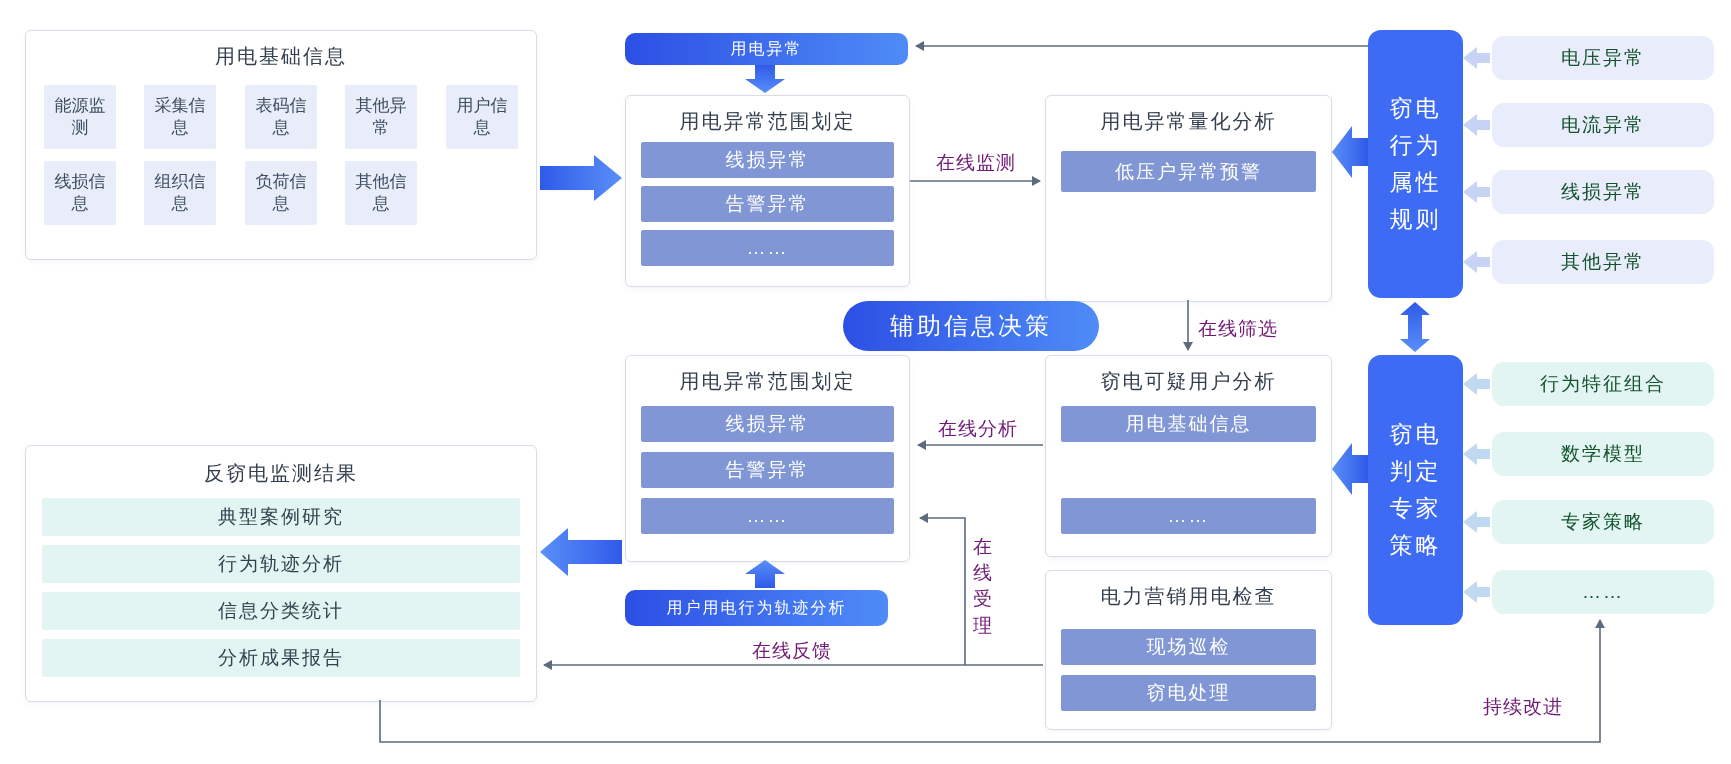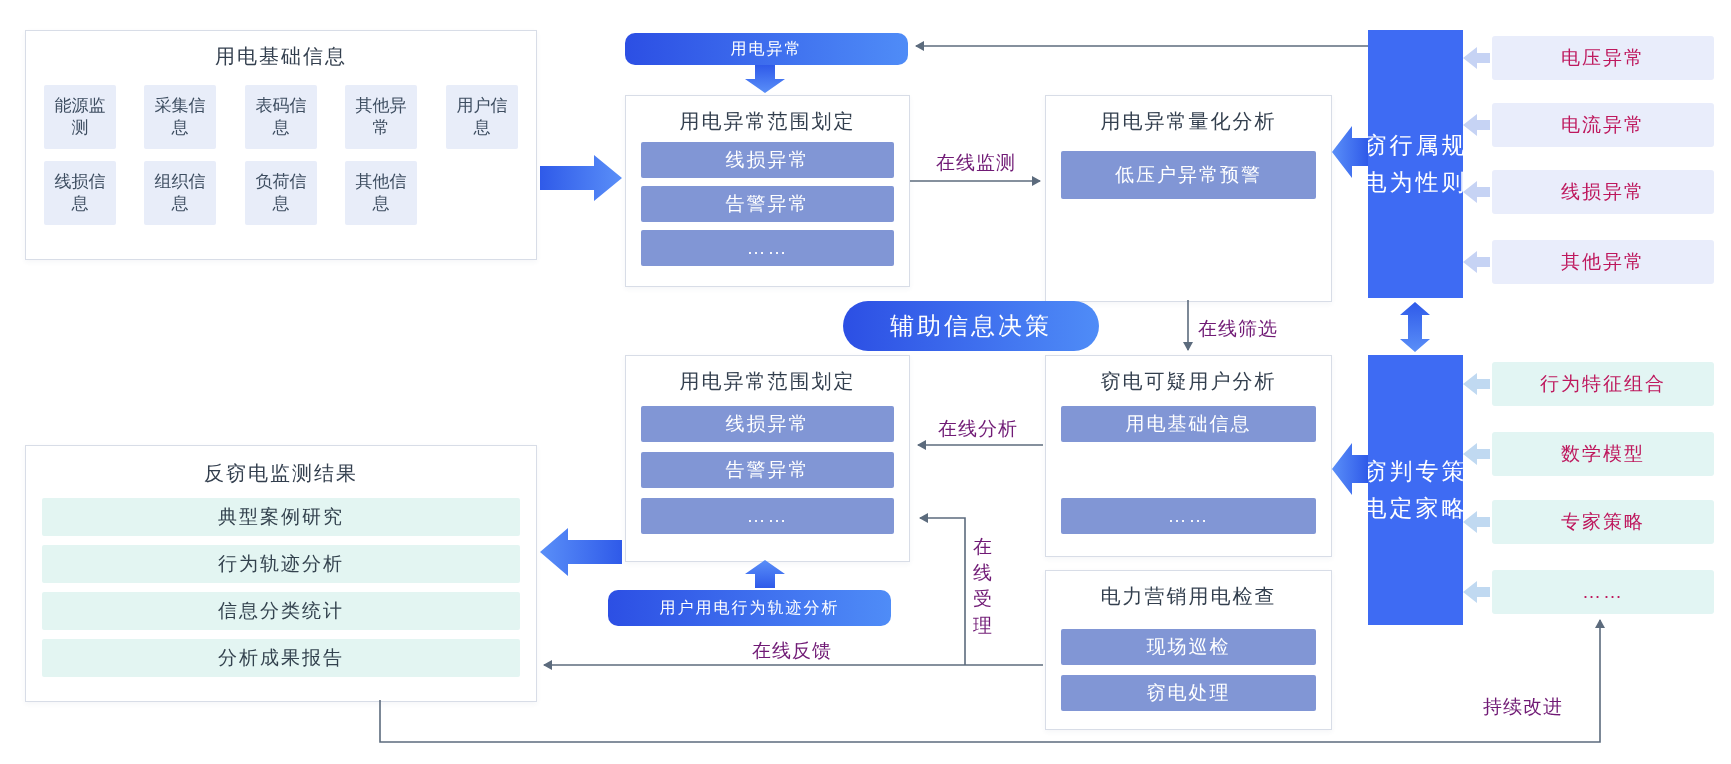--- a/index.html
+++ b/index.html
@@ -1,26 +1,26 @@
 <!DOCTYPE html>
 <html><head>
 <meta charset="utf-8">
 <style>
   html,body{margin:0;padding:0}
   body{font-family:"Liberation Sans","DejaVu Sans",sans-serif;background:#ffffff}
   .canvas{position:relative;width:1731px;height:764px;background:#fff;overflow:hidden}
-  .panel{position:absolute;background:#fff;border:1px solid #d8dde7;border-radius:0;box-shadow:0 2px 5px rgba(50,70,110,.05);z-index:1}
+  .panel{position:absolute;background:#fff;border:1px solid #d8dde7;border-radius:6px;box-shadow:0 2px 5px rgba(50,70,110,.05);z-index:1}
   .ptitle{position:absolute;left:0;right:0;text-align:center;font-size:20px;color:#333f4e;letter-spacing:2px}
   .bar{position:absolute;display:flex;align-items:center;justify-content:center;background:#8196d5;color:#fff;font-size:19px;letter-spacing:2px;border-radius:2px}
   .mini{position:absolute;width:72px;height:64px;display:flex;align-items:center;justify-content:center;text-align:center;background:#e8edf9;color:#3d4d60;font-size:17px;line-height:1.32;border-radius:2px;padding:0 3px;box-sizing:border-box}
   .rrow{position:absolute;left:16px;width:478px;height:38px;display:flex;align-items:center;justify-content:center;background:#e3f5f2;color:#33424e;font-size:19px;letter-spacing:2px;border-radius:2px}
-  .side-item{position:absolute;left:1492px;width:222px;height:44px;display:flex;align-items:center;justify-content:center;font-size:19px;color:#be185d;letter-spacing:2px;border-radius:3px;z-index:1}
+  .side-item{position:absolute;left:1492px;width:222px;height:44px;display:flex;align-items:center;justify-content:center;font-size:19px;color:#14532d;letter-spacing:2px;border-radius:12px;z-index:1}
   .side-item.lav{background:#e9edfb}
   .side-item.mint{background:#e2f5f3}
-  .bluebox{position:absolute;left:1368px;width:95px;background:#3e6bf3;border-radius:0;color:#fff;display:flex;align-items:center;justify-content:center;font-size:23px;letter-spacing:3px;line-height:1.62;font-weight:500;z-index:1}
+  .bluebox{position:absolute;left:1368px;width:95px;background:#3e6bf3;border-radius:13px;color:#fff;display:flex;flex-direction:column;align-items:center;justify-content:center;font-size:23px;letter-spacing:3px;line-height:1.62;font-weight:500;z-index:1}
   .banner{position:absolute;display:flex;align-items:center;justify-content:center;color:#fff;background:linear-gradient(90deg,#2c4fe4,#4f8cf7);font-size:16px;letter-spacing:2px;border-radius:10px;z-index:2}
   .pill{position:absolute;left:843px;top:301px;width:256px;height:50px;border-radius:25px;display:flex;align-items:center;justify-content:center;color:#fff;background:linear-gradient(90deg,#2c4fe4,#4f8cf7);font-size:24px;letter-spacing:3px;z-index:5}
   .elabel{position:absolute;color:#701a75;font-size:19px;letter-spacing:1px;z-index:4;text-align:center}
   .elabel.vert{line-height:1.38;width:22px;word-break:break-all}
   svg.overlay{position:absolute;left:0;top:0;z-index:3;pointer-events:none}
 </style>
 </head>
 <body>
 
 <div class="canvas">
@@ -42,39 +42,39 @@
 
   <div class="panel" style="left:625px;top:95px;width:283px;height:190px">
     <div class="ptitle" style="top:12px">用电异常范围划定</div>
     <div class="bar" style="left:15px;top:46px;width:253px;height:36px">线损异常</div>
     <div class="bar" style="left:15px;top:90px;width:253px;height:36px">告警异常</div>
     <div class="bar" style="left:15px;top:134px;width:253px;height:36px">……</div>
   </div>
 
   <div class="panel" style="left:1045px;top:95px;width:285px;height:205px">
     <div class="ptitle" style="top:12px">用电异常量化分析</div>
-    <div class="bar" style="left:15px;top:55px;width:255px;height:48px">低压户异常预警</div>
+    <div class="bar" style="left:15px;top:55px;width:255px;height:41px">低压户异常预警</div>
   </div>
 
   <div class="pill">辅助信息决策</div>
 
   <div class="panel" style="left:1045px;top:355px;width:285px;height:200px">
     <div class="ptitle" style="top:12px">窃电可疑用户分析</div>
     <div class="bar" style="left:15px;top:50px;width:255px;height:36px">用电基础信息</div>
     <div class="bar" style="left:15px;top:142px;width:255px;height:36px">……</div>
   </div>
 
   <div class="panel" style="left:625px;top:355px;width:283px;height:205px">
     <div class="ptitle" style="top:12px">用电异常范围划定</div>
     <div class="bar" style="left:15px;top:50px;width:253px;height:36px">线损异常</div>
     <div class="bar" style="left:15px;top:96px;width:253px;height:36px">告警异常</div>
     <div class="bar" style="left:15px;top:142px;width:253px;height:36px">……</div>
   </div>
 
-  <div class="banner" style="left:608px;top:590px;width:283px;height:36px">用户用电行为轨迹分析</div>
+  <div class="banner" style="left:625px;top:590px;width:263px;height:36px">用户用电行为轨迹分析</div>
 
   <div class="panel" style="left:1045px;top:570px;width:285px;height:158px">
     <div class="ptitle" style="top:12px">电力营销用电检查</div>
     <div class="bar" style="left:15px;top:58px;width:255px;height:36px">现场巡检</div>
     <div class="bar" style="left:15px;top:104px;width:255px;height:36px">窃电处理</div>
   </div>
 
   <div class="panel" style="left:25px;top:445px;width:510px;height:255px">
     <div class="ptitle" style="top:14px">反窃电监测结果</div>
     <div class="rrow" style="top:52px">典型案例研究</div>

